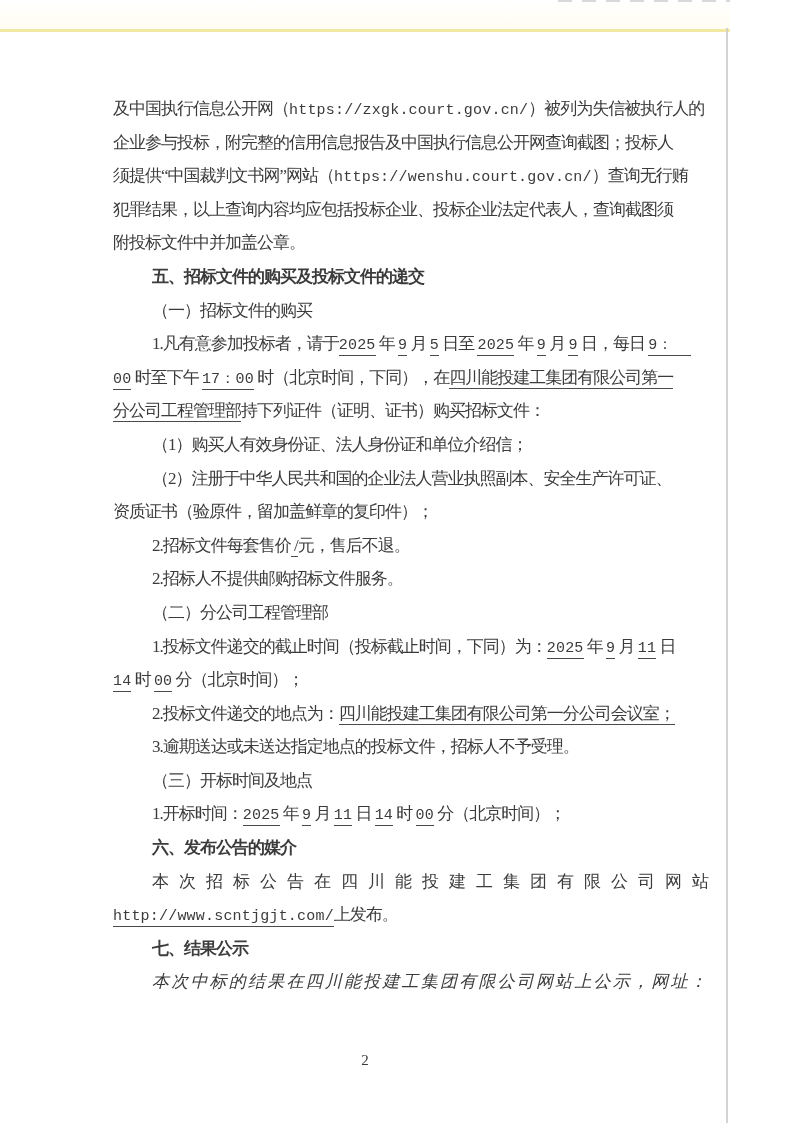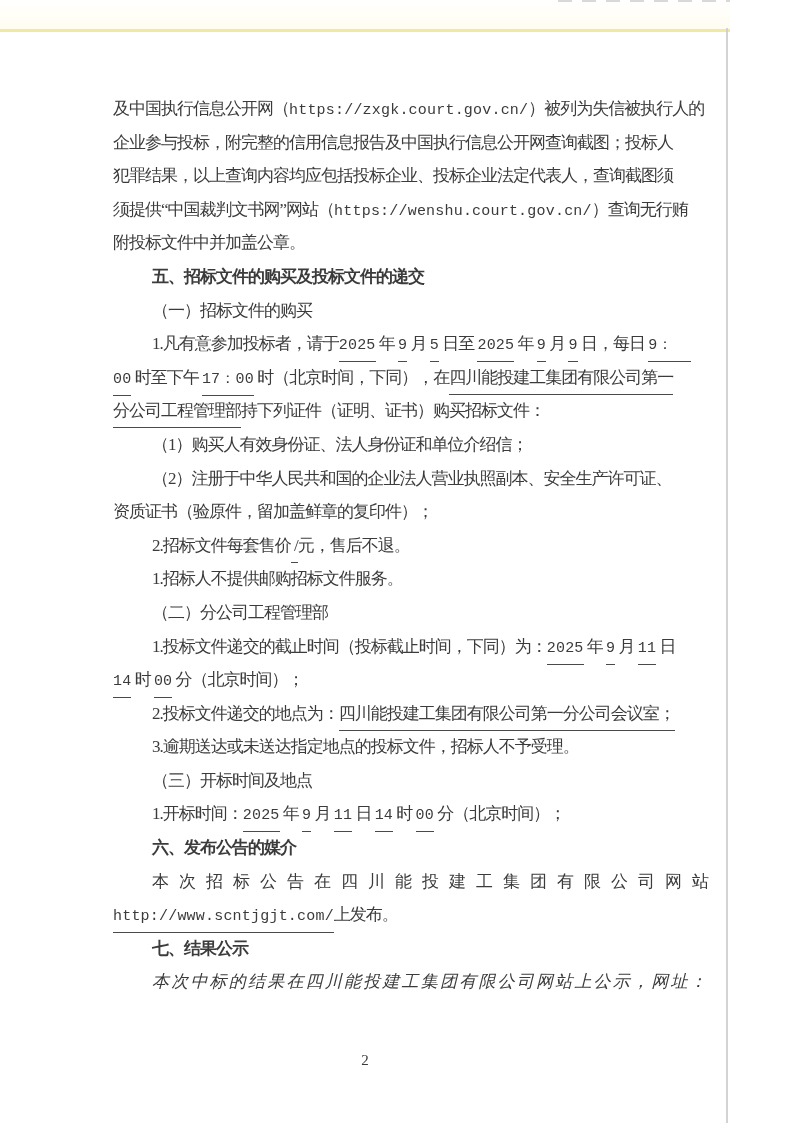--- a/index.html
+++ b/index.html
@@ -29,21 +29,21 @@
   .doc {
     position:absolute; left:113px; top:92px; width:567px;
   }
   .ln {
     height:33.6px; line-height:33.6px;
     font-size:17px; letter-spacing:-1px;
     white-space:nowrap;
   }
   .ind { padding-left:39px; }
   .b   { font-weight:bold; }
-  .u   { border-bottom:1.5px solid #4a4a4a; padding-bottom:7px;margin-top:12px; }
+  .u   { border-bottom:1.5px solid #4a4a4a; padding-bottom:1px;margin-top:12px; }
   .m   { font-family:"Liberation Mono", monospace; font-size:15px; letter-spacing:0.2px; }
   .sp  { letter-spacing:10px; }
   .sp2 { letter-spacing:2.2px;font-style:italic; }
   .footer-page-num {
     position:absolute; left:0; right:0; top:1052px;
     text-align:center; font-size:15px; color:#3b3b3b;
     font-family:"Liberation Serif", serif;
   }
 </style>
 </head>
@@ -56,24 +56,24 @@
 
   <div class="doc">
 
     <div class="ln">
       <span>及中国执行信息公开网（</span><span class="m">https://zxgk.court.gov.cn/</span><span>）被列为失信被执行人的</span>
     </div>
     <div class="ln">
       <span>企业参与投标，附完整的信用信息报告及中国执行信息公开网查询截图；投标人</span>
     </div>
     <div class="ln">
-      <span>犯罪结果，以上查询内容均应包括投标企业、投标企业法定代表人，查询截图须</span>
+      <span>须提供“中国裁判文书网”网站（</span><span class="m">https://wenshu.court.gov.cn/</span><span>）查询无行贿</span>
     </div>
     <div class="ln">
-      <span>须提供“中国裁判文书网”网站（</span><span class="m">https://wenshu.court.gov.cn/</span><span>）查询无行贿</span>
+      <span>犯罪结果，以上查询内容均应包括投标企业、投标企业法定代表人，查询截图须</span>
     </div>
     <div class="ln">
       <span>附投标文件中并加盖公章。</span>
     </div>
 
     <div class="ln ind b">
       <span>五、招标文件的购买及投标文件的递交</span>
     </div>
     <div class="ln ind">
       <span>（一）招标文件的购买</span>
@@ -96,21 +96,21 @@
       <span>（2）注册于中华人民共和国的企业法人营业执照副本、安全生产许可证、</span>
     </div>
     <div class="ln">
       <span>资质证书（验原件，留加盖鲜章的复印件）；</span>
     </div>
 
     <div class="ln ind">
       <span>2.招标文件每套售价</span><span class="u">&nbsp;/</span><span>元，售后不退。</span>
     </div>
     <div class="ln ind">
-      <span>1.招标人不提供邮购招标文件服务。</span>
+      <span>2.招标人不提供邮购招标文件服务。</span>
     </div>
 
     <div class="ln ind">
       <span>（二）分公司工程管理部</span>
     </div>
 
     <div class="ln ind">
       <span>1.投标文件递交的截止时间（投标截止时间，下同）为：</span><span class="m u">2025</span><span> 年 </span><span class="m u">9</span><span> 月 </span><span class="m u">11</span><span> 日</span>
     </div>
     <div class="ln">

